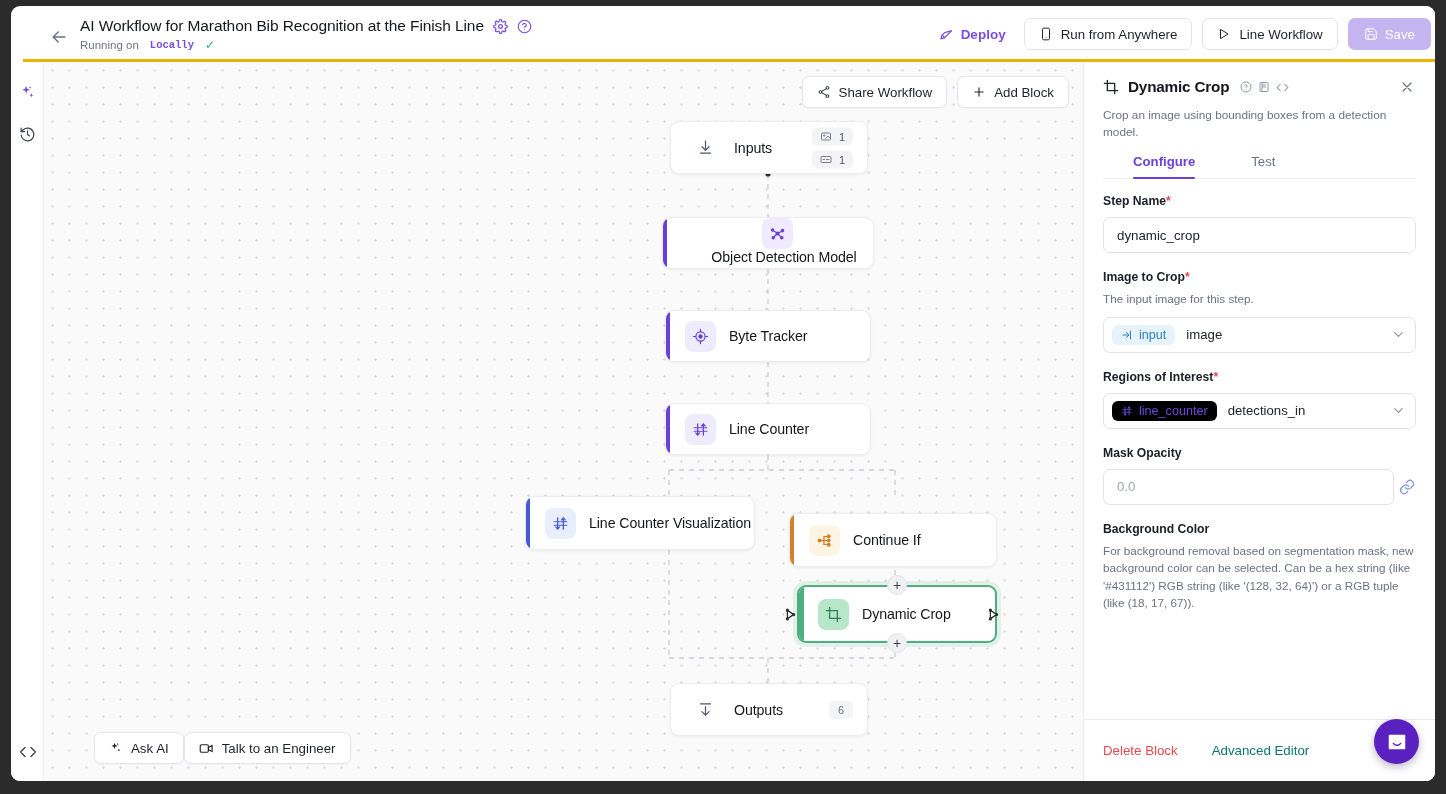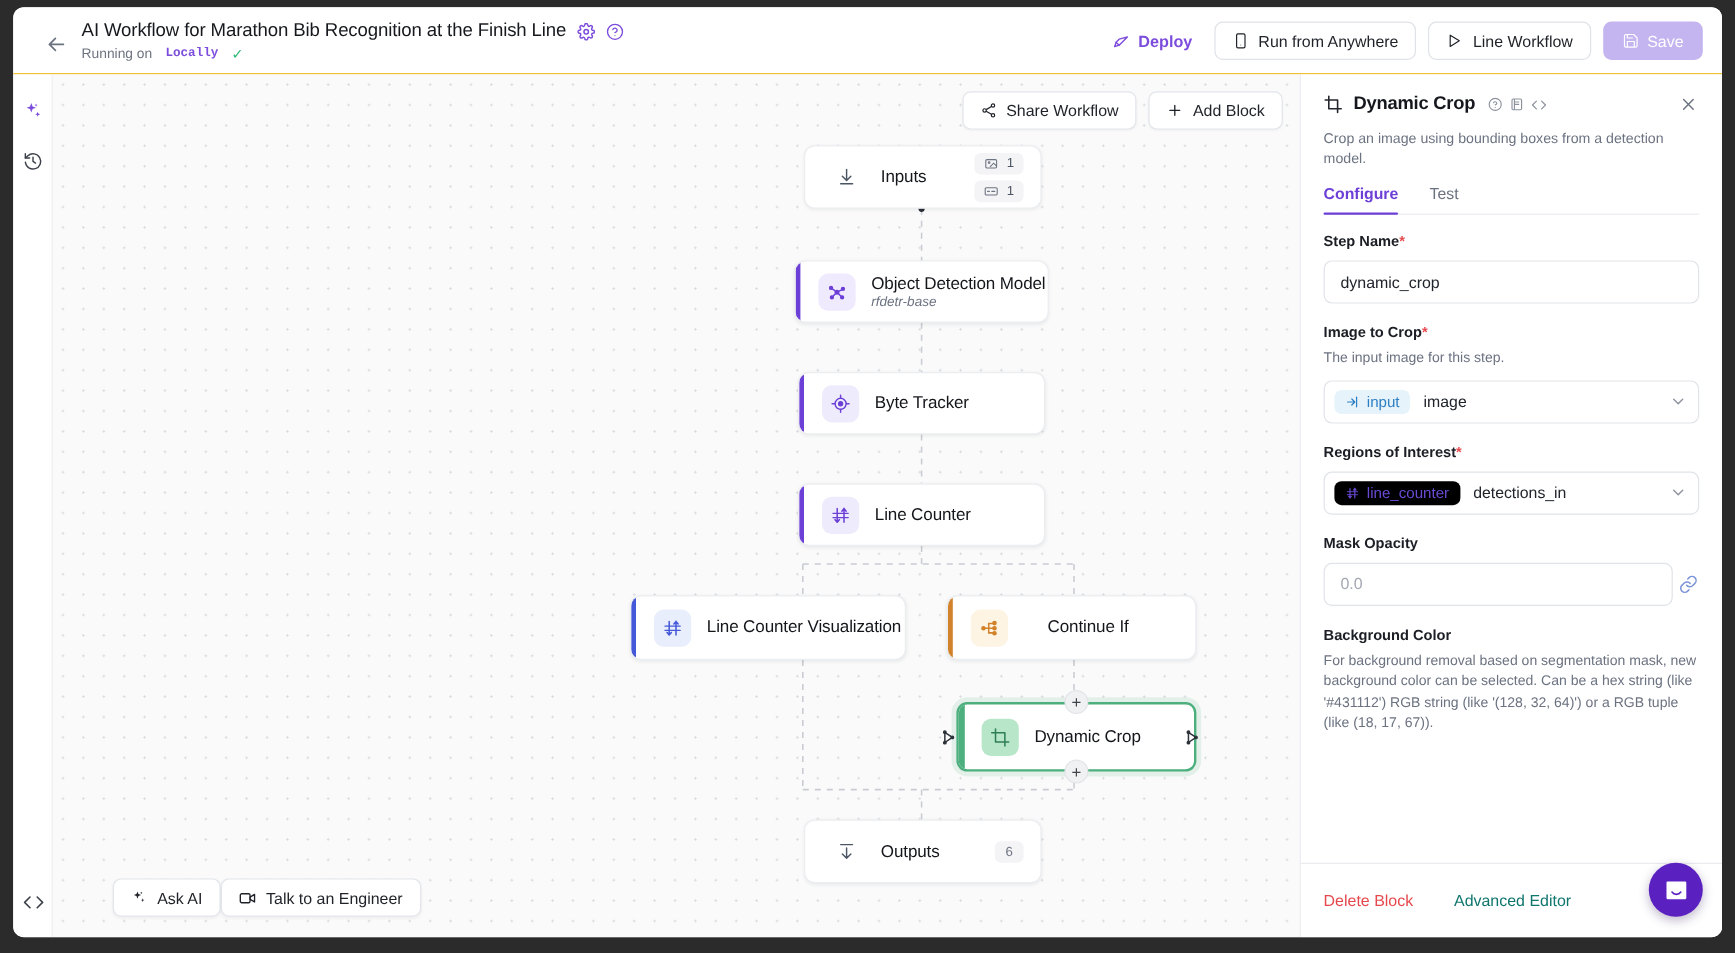--- a/index.html
+++ b/index.html
@@ -18,24 +18,24 @@
     position: absolute;
     left: 11px; top: 6px;
     width: 1424px; height: 775px;
     background: #ffffff;
     border-radius: 9px;
     overflow: hidden;
   }
 
   
   .topbar {
-    position: absolute; left: 0; top: 0;
+    position: absolute; left: 12px; top: 0;
     width: 1424px; height: 56px;
     background: #ffffff;
-    border-bottom: 1px solid #eab308;
+    border-bottom: 3px solid #eab308;
   }
   .back-arrow {
     position: absolute; left: 25px; top: 20px;
     width: 22px; height: 22px;
     color: #6b7280;
     display: flex; align-items: center; justify-content: center;
     cursor: pointer;
   }
   .title-wrap { position: absolute; left: 57px; top: 11px; }
   .wf-title-row { display: flex; align-items: center; gap: 9px; }
@@ -201,21 +201,21 @@
   .mini-icons span { display: flex; align-items: center; cursor: pointer; }
   .panel-close {
     margin-left: auto; color: #6b7280; cursor: pointer;
     width: 18px; height: 18px; display: flex; align-items: center; justify-content: center;
   }
   .panel-desc { font-size: 11.8px; color: #6b7280; margin-top: 11px; line-height: 1.45; }
 
   .tabs { display: flex; gap: 26px; margin-top: 13px; border-bottom: 1px solid #e9ebef; }
   .tab {
     font-size: 13.2px; color: #6b7280; padding-bottom: 9px;
-    cursor: pointer; position: relative;
+    cursor: pointer; position: relative; margin-left: 30px;
   }
   .tab.active { color: #6c3fd6; font-weight: 600; }
   .tab.active::after {
     content: ""; position: absolute; left: 0; right: 0; bottom: -1px;
     height: 2px; background: #6c3fd6; border-radius: 2px;
   }
 
   .panel-body { flex: 1; overflow-y: auto; padding: 15px 19px 10px 19px; }
 
   .fgroup { margin-bottom: 17px; }
@@ -458,21 +458,21 @@
             <svg width="12" height="12" viewBox="0 0 24 24" fill="none" stroke="#6b7280" stroke-width="1.8">
                   <rect x="2" y="6" width="20" height="12" rx="2"></rect>
                   <path d="M6 12h3M13 12h5" stroke-linecap="round"></path>
                 </svg>
           </span>
           <span>1</span>
         </div>
       </div>
     </div>
 
-    <div class="node" style="left:618px; top:155px; width:212px; height:52px; padding-left:19px;">
+    <div class="node" style="left:618px; top:155px; width:212px; height:52px; padding-left:19px;flex-direction:column;">
       <span class="bar" style="background:#6c3fd6;"></span>
       <span class="nicon" style="background:#efeafd; color:#6c3fd6;">
         <svg width="17" height="17" viewBox="0 0 24 24" fill="none" stroke="currentColor" stroke-width="1.7">
               <circle cx="12" cy="12" r="2.1" fill="currentColor"></circle>
               <circle cx="5" cy="7" r="1.7" fill="currentColor"></circle>
               <circle cx="19" cy="8" r="1.7" fill="currentColor"></circle>
               <circle cx="6" cy="18" r="1.7" fill="currentColor"></circle>
               <circle cx="18" cy="18" r="1.7" fill="currentColor"></circle>
               <path d="M10.3 10.7L6.4 8.2M13.7 11L17.6 9.2M10.6 13.5L7.2 16.6M13.5 13.4l3.2 3.3"></path>
             </svg>
@@ -518,21 +518,21 @@
               <path d="M8 4v16M8 20l-2.5-3M8 20l2.5-3"></path>
               <path d="M16 20V4M16 4l-2.5 3M16 4l2.5 3"></path>
               <path d="M3 9.5h18M3 14.5h18" stroke-width="1.5"></path>
             </svg>
       </span>
       <div class="ntext">
         <div class="nlabel">Line Counter Visualization</div>
       </div>
     </div>
 
-    <div class="node" style="left:745px; top:434px; width:208px; height:54px; padding-left:19px;gap:20px;">
+    <div class="node" style="left:745px; top:451px; width:208px; height:54px; padding-left:19px;">
       <span class="bar" style="background:#d2822a;"></span>
       <span class="nicon" style="background:#fdf4e4; color:#d2822a;">
         <svg width="17" height="17" viewBox="0 0 24 24" fill="none" stroke="currentColor" stroke-width="1.8" stroke-linecap="round">
               <circle cx="5" cy="12" r="1.8" fill="currentColor"></circle>
               <circle cx="18" cy="6" r="1.8" fill="currentColor"></circle>
               <circle cx="18" cy="12" r="1.8" fill="currentColor"></circle>
               <circle cx="18" cy="18" r="1.8" fill="currentColor"></circle>
               <path d="M6.8 12h4.4M11.2 12V6.5h5M11.2 12v5.5h5M11.2 12h5"></path>
             </svg>
       </span>

